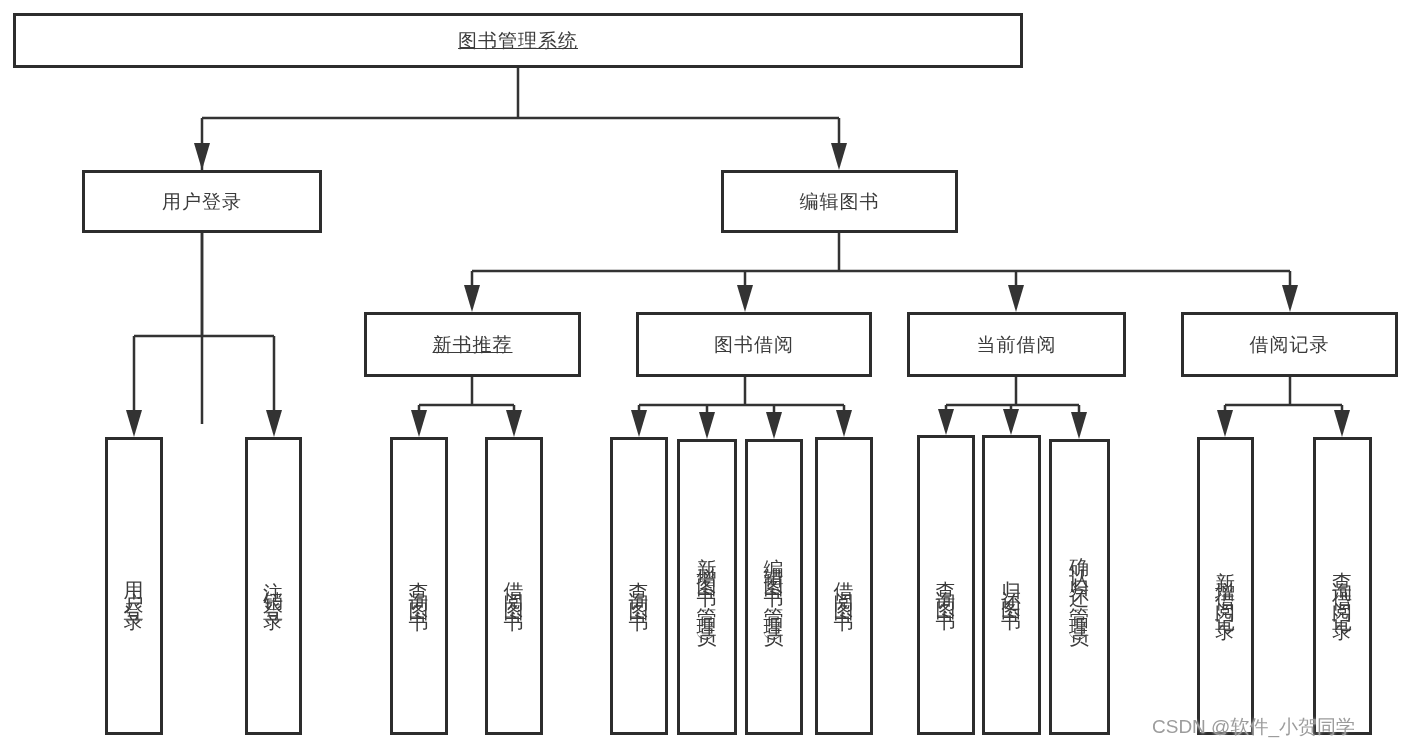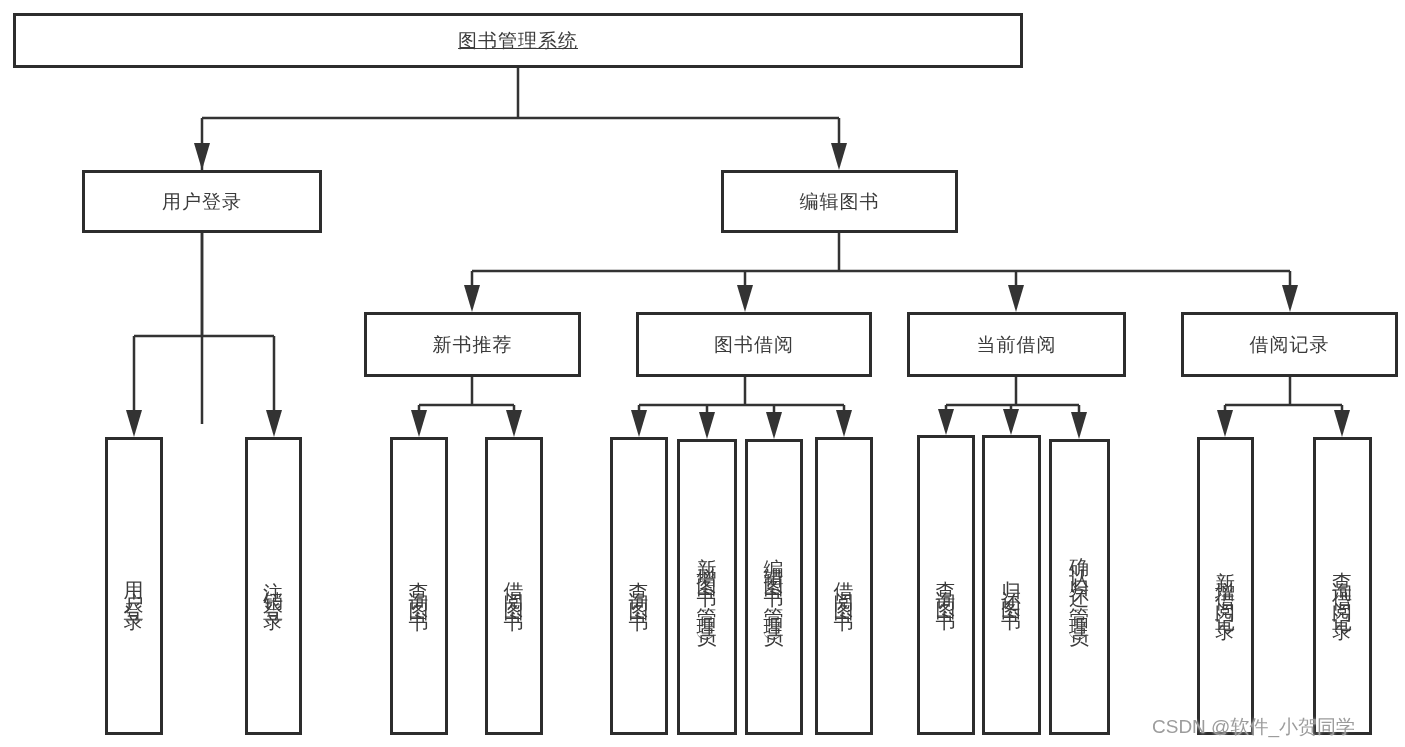--- a/index.html
+++ b/index.html
@@ -35,21 +35,21 @@
     writing-mode: vertical-lr;
     text-orientation: mixed;
     font-size: 20px;
     letter-spacing: 10px;
     line-height: 1;
   }
   
   #n-root        { left:13px;   top:13px;  width:1010px; height:55px;text-decoration:underline; }
   #n-user        { left:82px;   top:170px; width:240px;  height:63px; }
   #n-book        { left:721px;  top:170px; width:237px;  height:63px; }
-  #n-new         { left:364px;  top:312px; width:217px;  height:65px; }
+  #n-new         { left:364px;  top:312px; width:217px;  height:65px;text-decoration:underline; }
   #n-borrow      { left:636px;  top:312px; width:236px;  height:65px; }
   #n-current     { left:907px;  top:312px; width:219px;  height:65px; }
   #n-records     { left:1181px; top:312px; width:217px;  height:65px; }
   #l-user-login  { left:105px;  top:437px; width:58px;   height:298px; }
   #l-logout      { left:245px;  top:437px; width:57px;   height:298px; }
   #l-query1      { left:390px;  top:437px; width:58px;   height:298px; }
   #l-borrow1     { left:485px;  top:437px; width:58px;   height:298px; }
   #l-query2      { left:610px;  top:437px; width:58px;   height:298px; }
   #l-add-book    { left:677px;  top:439px; width:60px;   height:296px; }
   #l-edit-book   { left:745px;  top:439px; width:58px;   height:296px; }

